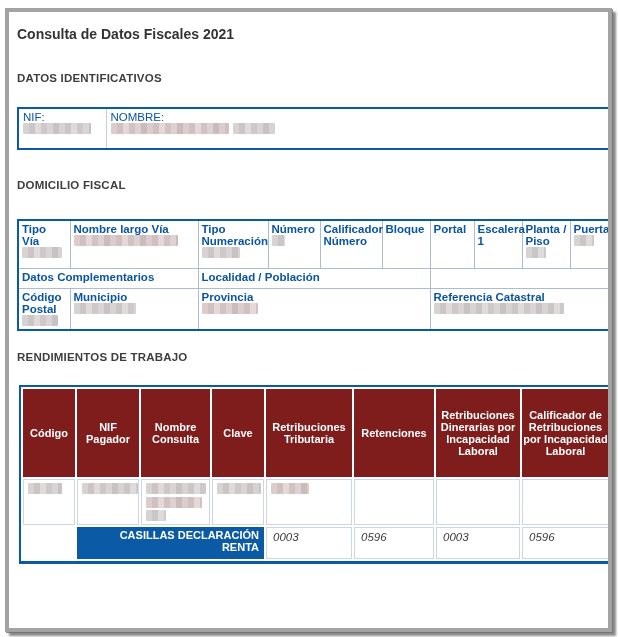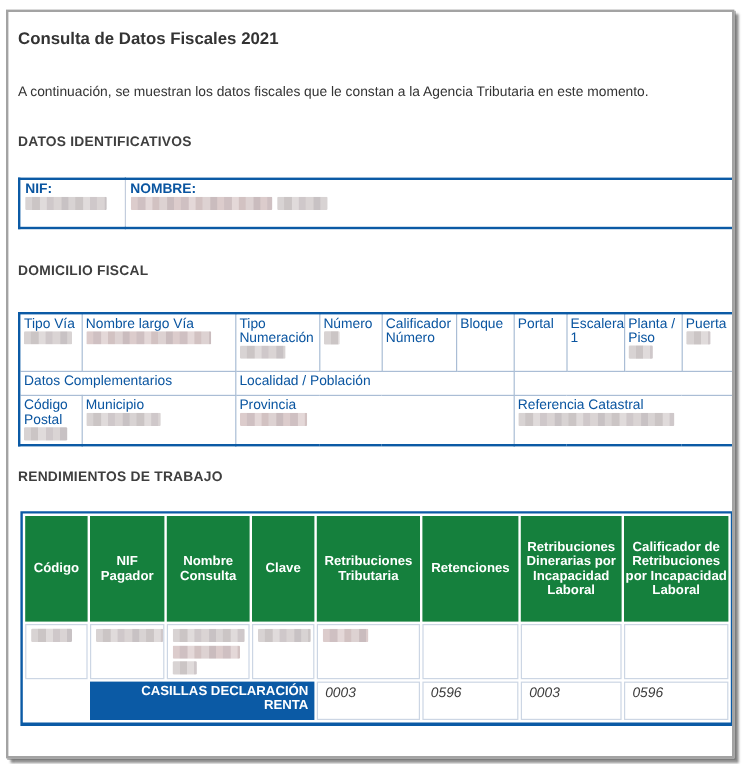--- a/index.html
+++ b/index.html
@@ -1,21 +1,21 @@
 <!DOCTYPE html>
 <html><head>
 <meta charset="utf-8">
 <style>
   * { margin:0; padding:0; box-sizing:border-box; }
   html,body { background:#ffffff; font-family:"Liberation Sans", sans-serif; }
   body { width:618px; height:637px; overflow:hidden; }
 
   .page {
     position:absolute; left:5px; top:8px; width:607px; height:624px;
-    background:#ffffff; border:2px solid #a3a3a3;
+    background:#ffffff; border:4px solid #a3a3a3;
     box-shadow:4px 4px 2px rgba(110,110,110,0.8), 1px 1px 0 #8f8f8f;
     padding:10px 8px 0 8px; overflow:hidden;
   }
 
   .title { font-size:14px; font-weight:bold; color:#333333; margin-top:4px; }
   .intro { font-size:11.5px; color:#333333; margin-top:31px; }
   .sec-head { font-size:11.5px; font-weight:bold; color:#3e3e3e; letter-spacing:0.2px; }
   #sec-head-1 { margin-top:30px; }
   #sec-head-2 { margin-top:29px; }
   #sec-head-3 { margin-top:20px; }
@@ -29,47 +29,46 @@
     background-image:linear-gradient(90deg,#dccccc 0,#dccccc 6px,#cfc0c2 6px,#cfc0c2 12px,#e4d8d8 12px,#e4d8d8 18px,#d2c2c2 18px,#d2c2c2 24px,#ddd2d2 24px,#ddd2d2 30px,#cabcbe 30px,#cabcbe 36px);
   }
   .rx.onblue { height:12px;
     background-image:linear-gradient(90deg,#efe8e8 0,#efe8e8 6px,#e2d8da 6px,#e2d8da 12px,#f6f1f1 12px,#f6f1f1 18px,#e6dcdc 18px,#e6dcdc 24px,#f0eaea 24px,#f0eaea 30px,#ded4d6 30px,#ded4d6 36px);
   }
 
   
   .id-table { margin-top:23px; width:598px; border:2px solid #0b5aa5; border-collapse:collapse; table-layout:fixed; }
   .id-table td { vertical-align:top; padding:2px 4px 7px 4px; border-left:1px solid #c3cddd; }
   .id-table td:first-child { border-left:none; }
-  .id-table .lbl { font-size:11.5px; font-weight:bold; color:#0a55a0; }
+  .id-table .lbl { font-size:11.5px; font-weight:normal; color:#0a55a0; }
 
   
   .dom-table { margin-top:28px; width:598px; border:2px solid #0b5aa5; border-collapse:collapse; table-layout:fixed; }
-  .dom-table td { vertical-align:top; padding:2px 3px; border:1px solid #aabdd5; font-size:11.5px; font-weight:normal; color:#0a55a0; }
+  .dom-table td { vertical-align:top; padding:2px 3px; border:1px solid #aabdd5; font-size:11.5px; font-weight:bold; color:#0a55a0; }
   .dom-table tr.r1 td { height:48px; }
   .dom-table tr.r2 td { height:20px; }
   .dom-table tr.r3 td { height:36px; }
 
   
   .rend-wrap { margin-top:22px; margin-left:2px; width:594px; border:2px solid #0b5aa5; border-bottom-width:3px; background:#ffffff; }
   .rend-table { width:100%; border-collapse:separate; border-spacing:2px; table-layout:fixed; }
-  .rend-table th { background:#15803d; color:#ffffff; font-size:11px; font-weight:bold; text-align:center; vertical-align:middle; padding:4px 1px; height:88px; }
+  .rend-table th { background:#7f1d1d; color:#ffffff; font-size:11px; font-weight:bold; text-align:center; vertical-align:middle; padding:4px 1px; height:88px; }
   .rend-table td.body { background:#ffffff; border:1px solid #ccd6e4; vertical-align:top; padding:3px 4px; height:42px; font-size:11.5px; }
   .rend-table td.bluecell { background:#0b5aa5; color:#ffffff; font-size:11px; font-weight:bold; vertical-align:middle; padding:2px 5px; height:20px; }
   .rend-table td.label-right { text-align:right; }
   .rend-table tr.casillas td { height:32px; vertical-align:top; }
   .rend-table td.val { background:#ffffff; border:1px solid #ccd6e4; font-size:11.5px; font-style:italic; color:#3c3c3c; padding:3px 6px; vertical-align:top; }
 </style>
 </head>
 <body>
 
 <div class="page">
 
   <div class="title">Consulta de Datos Fiscales 2021</div>
 
-  <div class="intro">A continuación, se muestran los datos fiscales que le constan a la Agencia Tributaria en este momento.</div>
 
   <div class="sec-head" id="sec-head-1">DATOS IDENTIFICATIVOS</div>
 
   <table class="id-table">
     <tbody>
         <tr>
       <td style="width:88px;">
         <div class="lbl">NIF:</div>
         <span class="rx" style="width:68px;"></span>
       </td>

